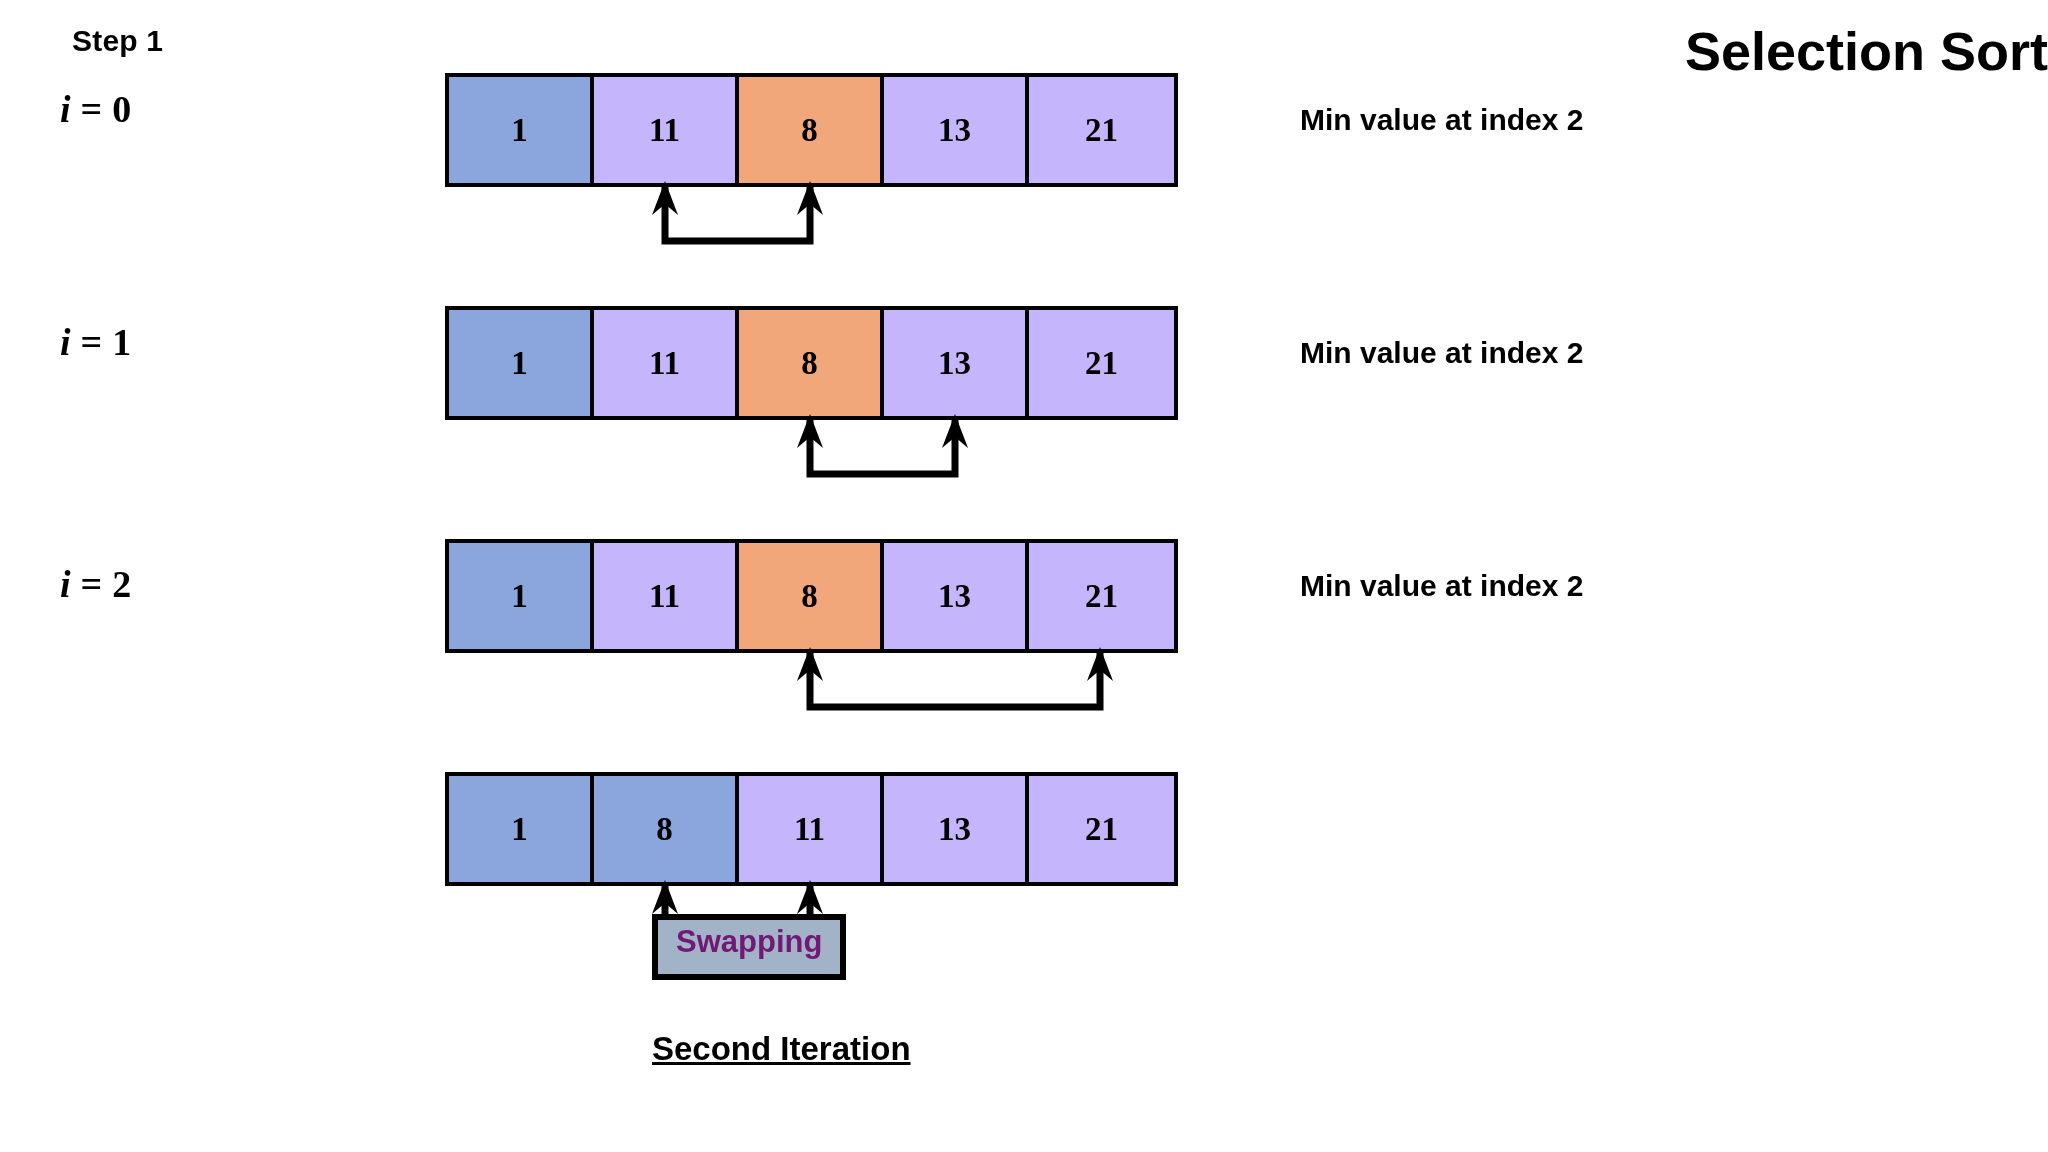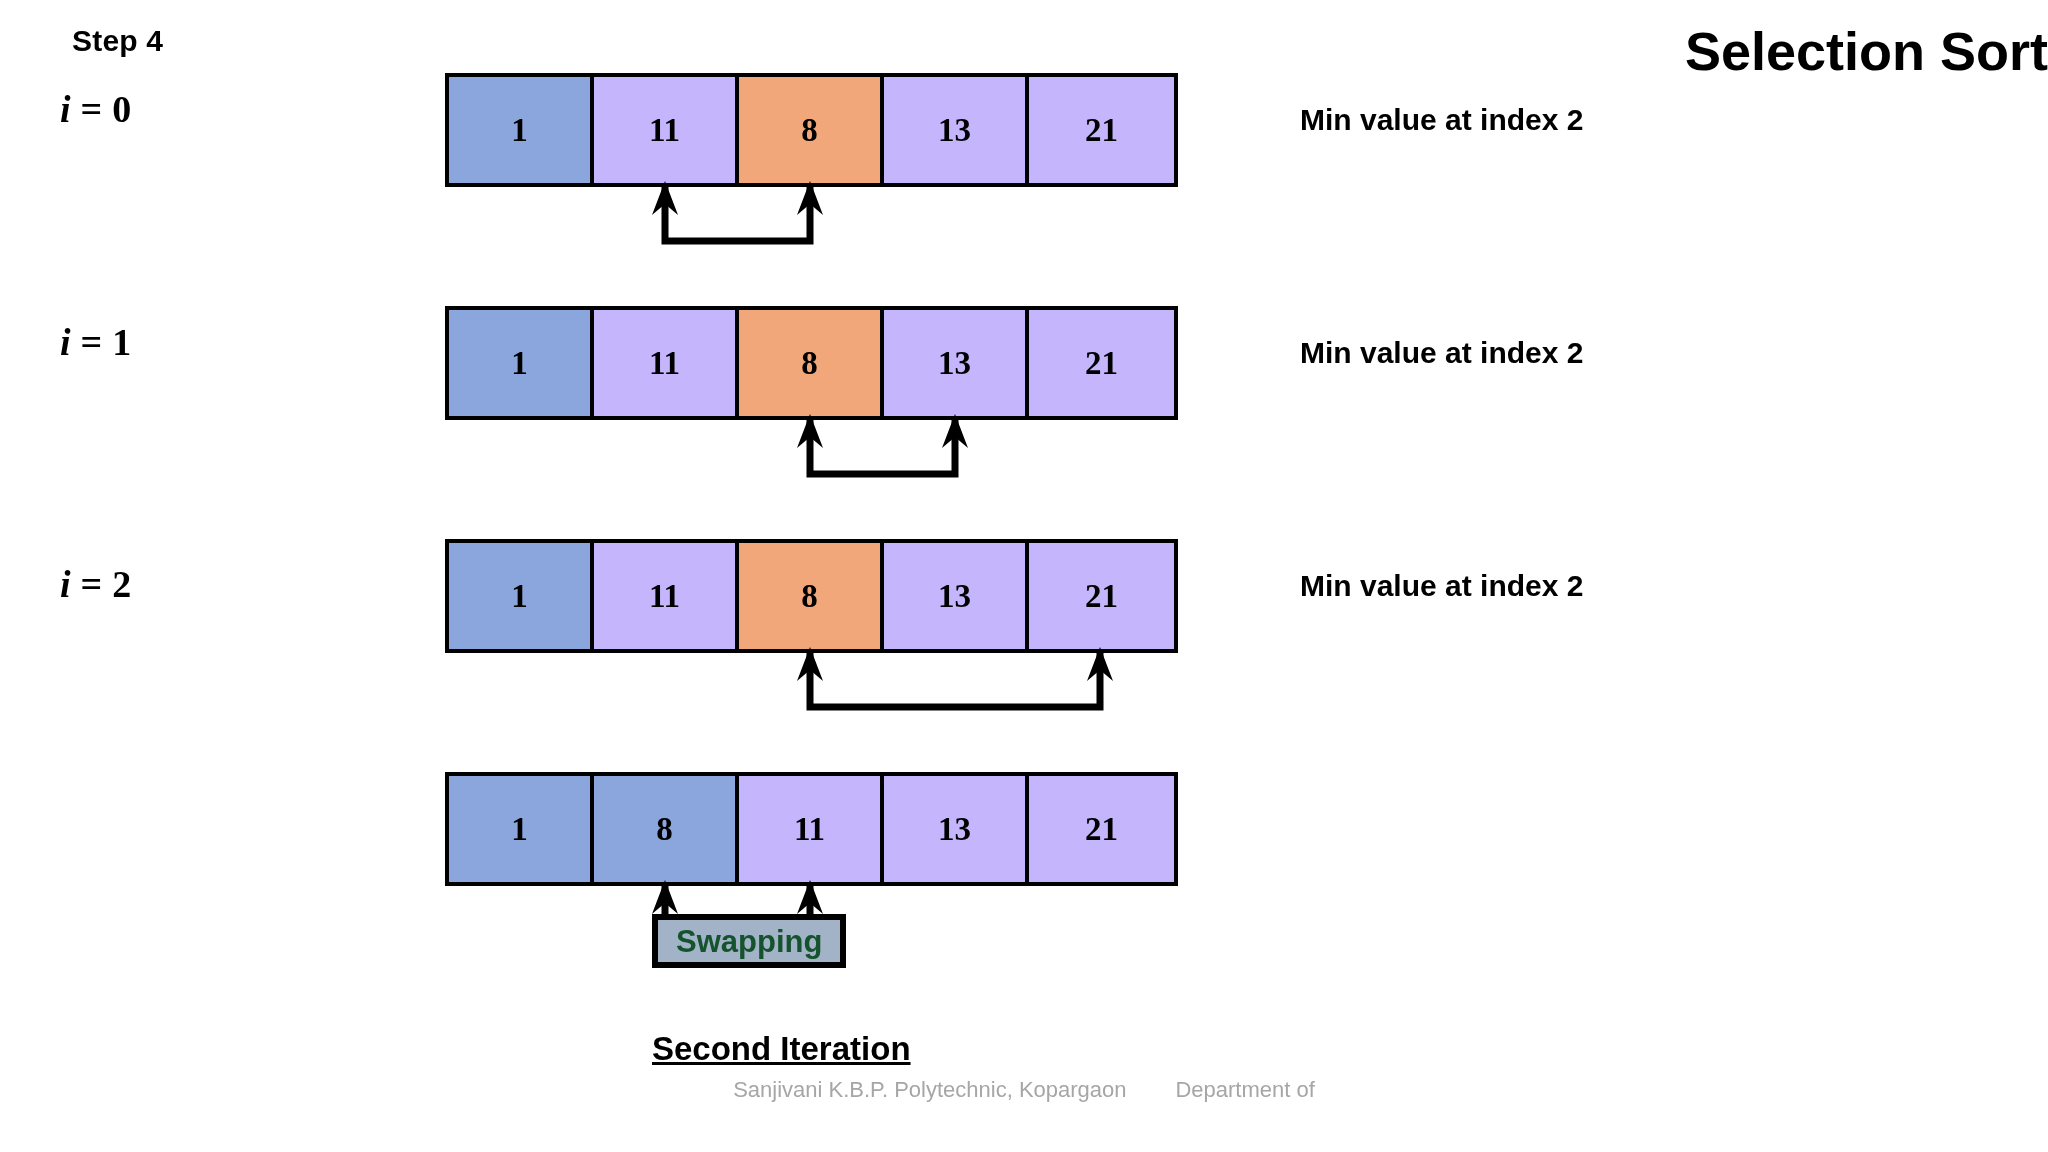--- a/index.html
+++ b/index.html
@@ -96,24 +96,24 @@
     position: absolute;
     overflow: visible;
   }
 
   
   .swap-badge {
     position: absolute;
     background: #a3b3c7;
     border: 6px solid #000000;
     box-sizing: border-box;
-    padding: 6px 18px 3px 18px;
+    padding: 6px 18px 15px 18px;
     font-size: 31px;
     font-weight: bold;
-    color: #14532d;
+    color: #701a75;
     white-space: nowrap;
     text-align: center;
     line-height: 1.05;
   }
 
   
   .second-iter {
     position: absolute;
     left: 652px;
     top: 1030px;
@@ -130,21 +130,21 @@
     text-align: center;
     color: #a6a6a6;
     font-size: 22px;
     line-height: 1.33;
   }
   .footer-line { white-space: pre; }
 </style>
 </head>
 <body>
 
-<div class="step-label">Step 4</div>
+<div class="step-label">Step 1</div>
 
 <div class="deck-title">Selection Sort</div>
 
 <div id="rows-host">
     <div class="i-label" style="top: 87px;"><span class="var">i</span><span class="eq">=</span><span class="num">0</span></div>
     <div class="array-row" style="top: 73px;">
       <div class="cell blue">1</div>
       <div class="cell green">11</div>
       <div class="cell orange">8</div>
       <div class="cell green">13</div>
@@ -195,14 +195,13 @@
       <path d="M 40 6 L 40 62 L 185 62 L 185 6" fill="none" stroke="#000000" stroke-width="7" stroke-linecap="butt" stroke-linejoin="miter"></path>
       <polygon points="40,2 27,36 40,25 53,36" fill="#000000"></polygon>
       <polygon points="185,2 172,36 185,25 198,36" fill="#000000"></polygon>
     </svg>
     <div class="swap-badge" style="left: 652px; top: 914px;">Swapping</div>
   </div>
 
 <div class="second-iter">Second Iteration</div>
 
 <div class="footer-block">
-  <div class="footer-line">Sanjivani K.B.P. Polytechnic, Kopargaon        Department of</div>
 </div>
 
 </body></html>

